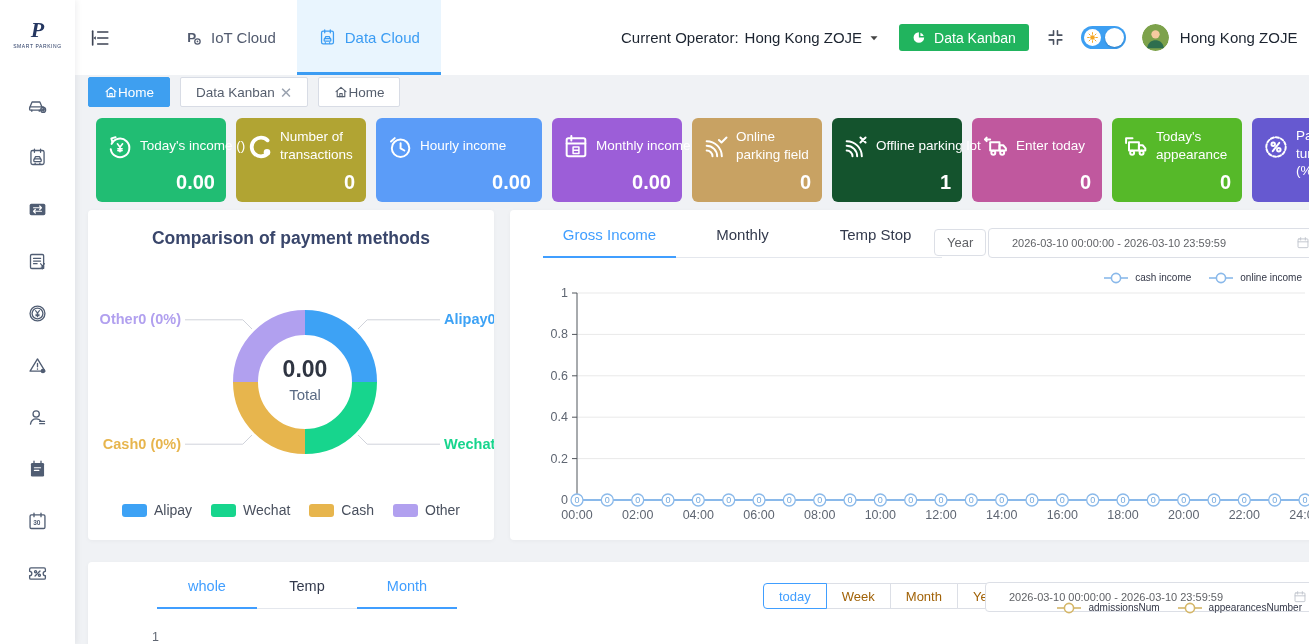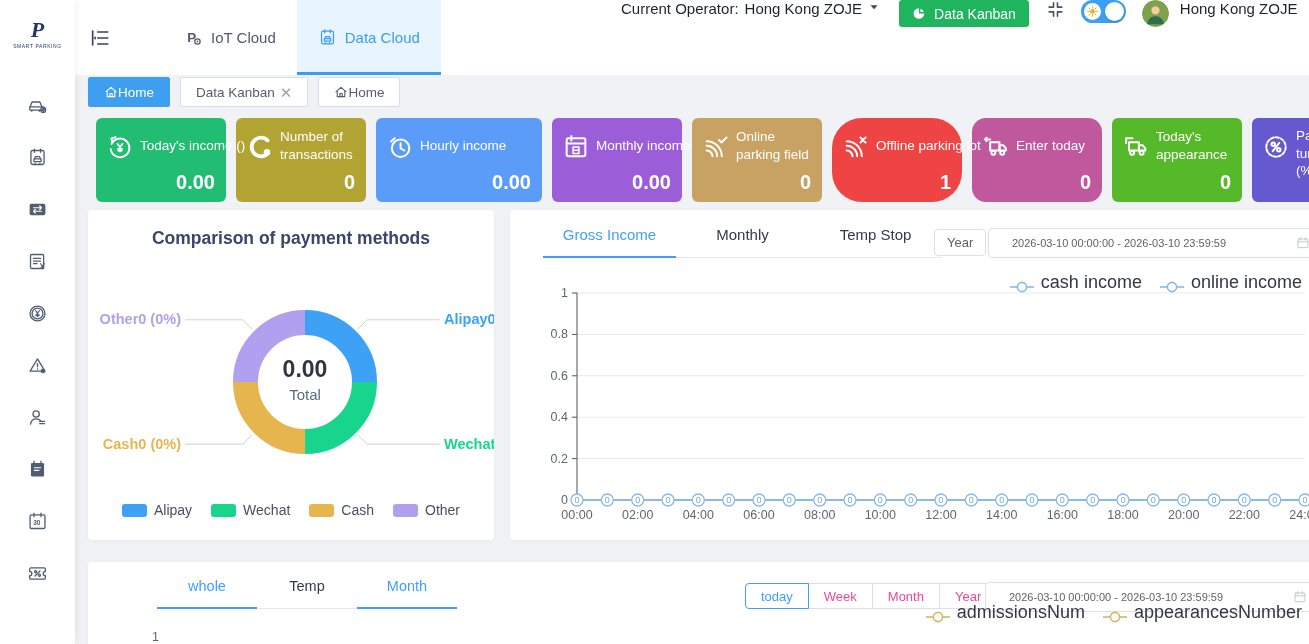--- a/index.html
+++ b/index.html
@@ -14,21 +14,21 @@
   .side-icons{margin-top:12px;}
   .side-icon{height:52px;display:flex;align-items:center;justify-content:center;color:#505d73;cursor:pointer;}
   .side-icon span{width:21px;height:21px;display:block;}
   
   .topbar{position:absolute;left:75px;top:0;width:1234px;height:75px;background:#fff;z-index:5;}
   .hamburger{position:absolute;left:14px;top:27px;width:22px;height:22px;color:#3c4353;cursor:pointer;}
   .top-nav{position:absolute;left:88px;top:0;height:75px;display:flex;}
   .nav-item{display:flex;align-items:center;gap:8px;padding:0 21px;font-size:15px;color:#515a6e;cursor:pointer;}
   .nav-item .nicon{width:19px;height:19px;display:block;}
   .nav-item.active{background:#e9f5fe;color:#3b9cf3;box-shadow:inset 0 -3px 0 #3b9cf3;}
-  .hright{position:absolute;left:546px;top:0;height:75px;display:flex;white-space:nowrap;}
+  .hright{position:absolute;left:546px;top:0;height:75px;display:flex;align-items:center;white-space:nowrap;}
   .op-label{font-size:15px;color:#1c2430;}
   .op-name{font-size:15px;color:#1c2430;margin-left:6px;cursor:pointer;}
   .caret{width:14px;height:14px;color:#444;margin-left:5px;cursor:pointer;}
   .kanban-btn{display:flex;align-items:center;gap:7px;color:#fff;font-size:14px;height:27px;padding:0 13px;
               border-radius:3px;border:none;margin-left:18px;cursor:pointer;font-family:inherit;}
   .kpie{width:15px;height:15px;display:block;color:#fff;}
   .compress{width:19px;height:19px;color:#4a5260;margin-left:17px;cursor:pointer;}
   .toggle{position:relative;width:45px;height:23px;border-radius:12px;margin-left:16px;display:block;cursor:pointer;}
   .sun{position:absolute;left:3px;top:3px;width:17px;height:17px;background:#fff;border-radius:50%;padding:2px;box-sizing:border-box;}
   .knob{position:absolute;right:2px;top:2px;width:19px;height:19px;background:#fff;border-radius:50%;box-shadow:0 1px 2px rgba(0,0,0,.2);}
@@ -73,25 +73,25 @@
             border-radius:4px;font-size:13px;color:#606266;cursor:pointer;font-family:inherit;}
   .datebox{position:absolute;display:flex;align-items:center;height:28px;border:1px solid #dcdfe6;border-radius:4px;
            background:#fff;font-size:11px;color:#606266;padding:0 23px;gap:8px;box-sizing:content-box;cursor:pointer;}
   #income-panel .datebox{left:478px;top:18px;width:298px;}
   #traffic-panel .datebox{left:897px;top:20px;width:298px;}
   .dtext{flex:1;}
   .cal{width:14px;height:14px;color:#c0c4cc;display:block;}
   .linelegend{position:absolute;display:flex;gap:17px;align-items:center;}
   #income-legend{right:20px;top:62px;}
   #traffic-legend{right:14px;top:40px;}
-  .ll-item{display:flex;align-items:flex-end;gap:6px;font-size:18px;color:#333747;cursor:pointer;}
+  .ll-item{display:flex;align-items:flex-start;gap:6px;font-size:10px;color:#333747;cursor:pointer;}
   .btngroup{position:absolute;left:657px;top:21px;display:flex;}
-  .bg-btn{height:26px;padding:0 15px;background:#fff;border:1px solid #dcdfe6;font-size:13px;color:#ec4899;
+  .bg-btn{height:26px;padding:0 15px;background:#fff;border:1px solid #dcdfe6;font-size:13px;color:#a16207;
           margin-left:-1px;display:flex;align-items:center;cursor:pointer;font-family:inherit;}
-  .bg-btn:first-child{border-radius:4px 0 0 4px;margin-left:0;}
+  .bg-btn:first-child{border-radius:4px 0 0 4px;margin-left:18px;}
   .bg-btn:last-child{border-radius:0 4px 4px 0;}
   .bg-btn.active{color:#409eff;border-color:#409eff;position:relative;z-index:1;}
   #income-chart{position:absolute;left:0;top:0;width:812px;height:330px;}
   .yfirst{position:absolute;left:64px;top:68px;font-size:12.5px;color:#5f6672;}
 </style>
 </head>
 <body>
 
 <div class="page">
 
@@ -349,33 +349,33 @@
           <svg viewBox="0 0 24 24" fill="none" stroke="currentColor" stroke-width="1.7" stroke-linecap="round" stroke-linejoin="round" style="width:100%;height:100%;display:block">
             <path d="M9 20A5 5 0 0 0 4 15"></path>
             <path d="M13 20A9 9 0 0 0 4 11"></path>
             <path d="M17 20A13 13 0 0 0 4 7"></path>
             <path d="M14.5 6l2.2 2.2L21 3.8"></path>
           </svg>
         </span>
         <div class="clabel">Online parking field</div>
         <div class="cvalue">0</div>
       </div>
-      <div class="card" style="background: #ef4444; z-index: 25; border-radius: 30px;">
+      <div class="card" style="background: #14532d; z-index: 25;">
         <span class="cicon">
           <svg viewBox="0 0 24 24" fill="none" stroke="currentColor" stroke-width="1.7" stroke-linecap="round" stroke-linejoin="round" style="width:100%;height:100%;display:block">
             <path d="M9 20A5 5 0 0 0 4 15"></path>
             <path d="M13 20A9 9 0 0 0 4 11"></path>
             <path d="M17 20A13 13 0 0 0 4 7"></path>
             <path d="M15.8 3.8l4.4 4.4M20.2 3.8l-4.4 4.4"></path>
           </svg>
         </span>
         <div class="clabel nowrap">Offline parking lot</div>
         <div class="cvalue">1</div>
       </div>
-      <div class="card" style="background: rgb(192, 88, 158); z-index: 24; border-radius: 14px;">
+      <div class="card" style="background: rgb(192, 88, 158); z-index: 24;">
         <span class="cicon">
           <svg viewBox="0 0 24 24" fill="none" stroke="currentColor" stroke-width="1.7" stroke-linecap="round" stroke-linejoin="round" style="width:100%;height:100%;display:block">
             <path d="M7 5.5H2.5M4 4L2.5 5.5 4 7"></path>
             <rect x="7" y="8" width="8" height="7"></rect>
             <path d="M15 10.5h3.2l2.3 2.7V15H15z"></path>
             <circle cx="9.7" cy="17" r="1.7"></circle>
             <circle cx="17.3" cy="17" r="1.7"></circle>
           </svg>
         </span>
         <div class="clabel nowrap">Enter today</div>

